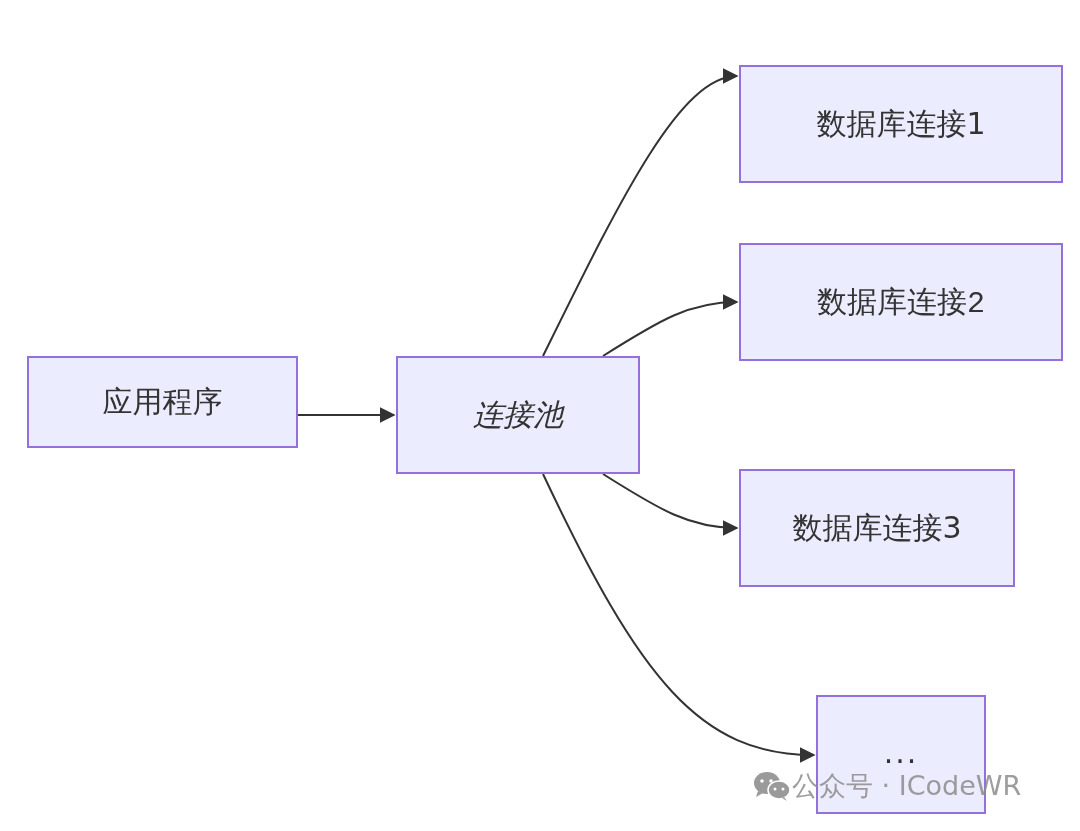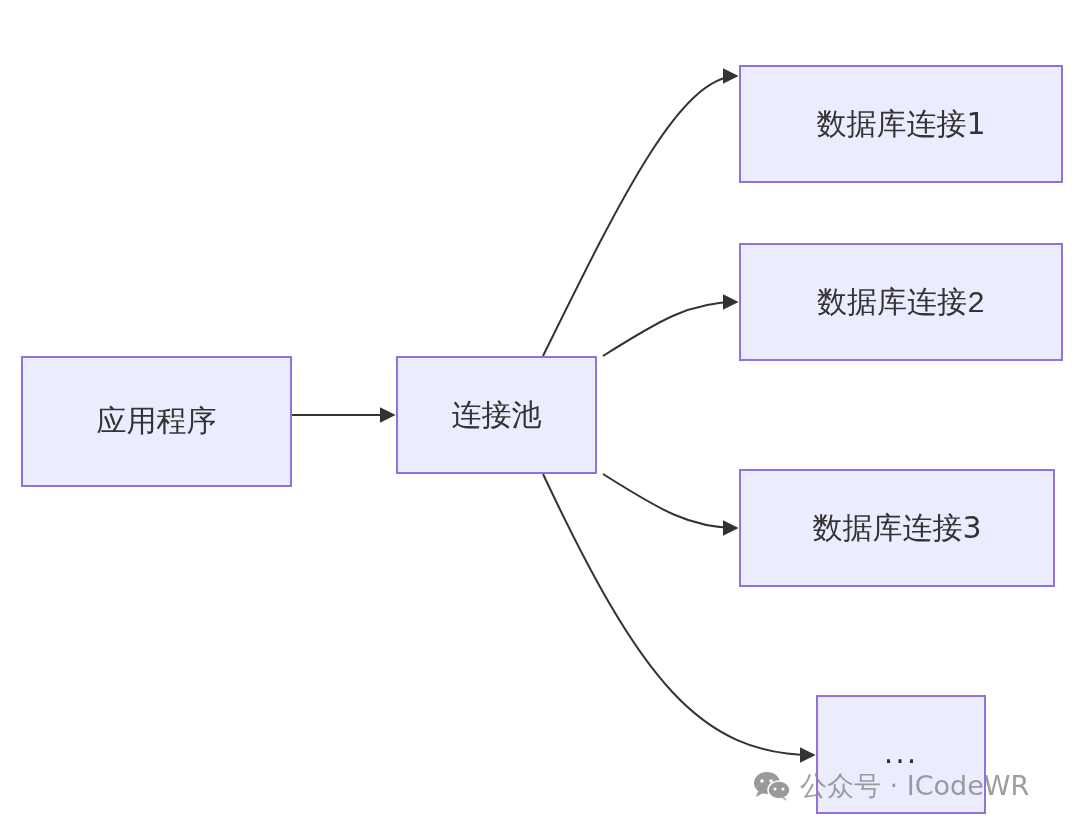--- a/index.html
+++ b/index.html
@@ -3,52 +3,52 @@
 <meta charset="utf-8">
 <style>
   html, body { margin:0; padding:0; background:#ffffff; }
   body { width:1080px; height:831px; position:relative; overflow:hidden;
          font-family:"DejaVu Sans", sans-serif; }
   svg#edges { position:absolute; left:0; top:0; }
   .node { position:absolute; box-sizing:border-box; background:#ECECFF;
           border:2px solid #9370DB; display:flex; align-items:center; justify-content:center;
           color:#333333; font-size:30px; }
   .watermark { position:absolute; left:752px; top:768px; display:flex; align-items:center;
-               color:rgba(140,140,140,0.85); font-size:27px; gap:8px; }
+               color:rgba(140,140,140,0.85); font-size:27px; gap:0; }
   .wm-icon { width:40px; height:32px; position:relative; }
 </style>
 </head>
 <body>
 
 <svg id="edges" width="1080" height="831">
   <defs>
     <marker id="arrow" viewBox="0 0 10 10" refX="9" refY="5" markerWidth="8" markerHeight="8" orient="auto">
       <path d="M0,0 L10,5 L0,10 z" fill="#333333"></path>
     </marker>
   </defs>
   <path d="M287,415 L394,415" stroke="#333" stroke-width="2" fill="none" marker-end="url(#arrow)"></path>
   <path d="M543,356 C620,200 680,76 737,76" stroke="#333" stroke-width="2" fill="none" marker-end="url(#arrow)"></path>
   <path d="M603,356 C660,320 690,302 737,302" stroke="#333" stroke-width="2" fill="none" marker-end="url(#arrow)"></path>
   <path d="M603,474 C660,510 690,528 737,528" stroke="#333" stroke-width="2" fill="none" marker-end="url(#arrow)"></path>
   <path d="M543,474 C640,680 700,755 814,755" stroke="#333" stroke-width="2" fill="none" marker-end="url(#arrow)"></path>
 </svg>
 
-<div class="node" style="left:21px;top:356px;width:271px;height:131px;">
+<div class="node" style="left:27px;top:356px;width:271px;height:92px;">
   <span>应用程序</span>
 </div>
-<div class="node" style="left:396px;top:356px;width:201px;height:118px;">
+<div class="node" style="left:396px;top:356px;width:244px;height:118px;font-style:italic;">
   <span>连接池</span>
 </div>
 <div class="node" style="left:739px;top:17px;width:324px;height:118px;margin-top:48px;">
   <span>数据库连接1</span>
 </div>
 <div class="node" style="left:739px;top:243px;width:324px;height:118px;font-family:Liberation Mono, monospace;">
   <span>数据库连接2</span>
 </div>
-<div class="node" style="left:739px;top:469px;width:316px;height:118px;">
+<div class="node" style="left:739px;top:469px;width:276px;height:118px;">
   <span>数据库连接3</span>
 </div>
 <div class="node" style="left:816px;top:695px;width:170px;height:119px;">
   <span style="position:relative;top:-2px;letter-spacing:2px;">...</span>
 </div>
 
 <div class="watermark">
   <span class="wm-icon">
     <svg width="40" height="32" viewBox="0 0 40 32">
       <ellipse cx="15" cy="13" rx="13" ry="11" fill="#9a9a9a"></ellipse>

